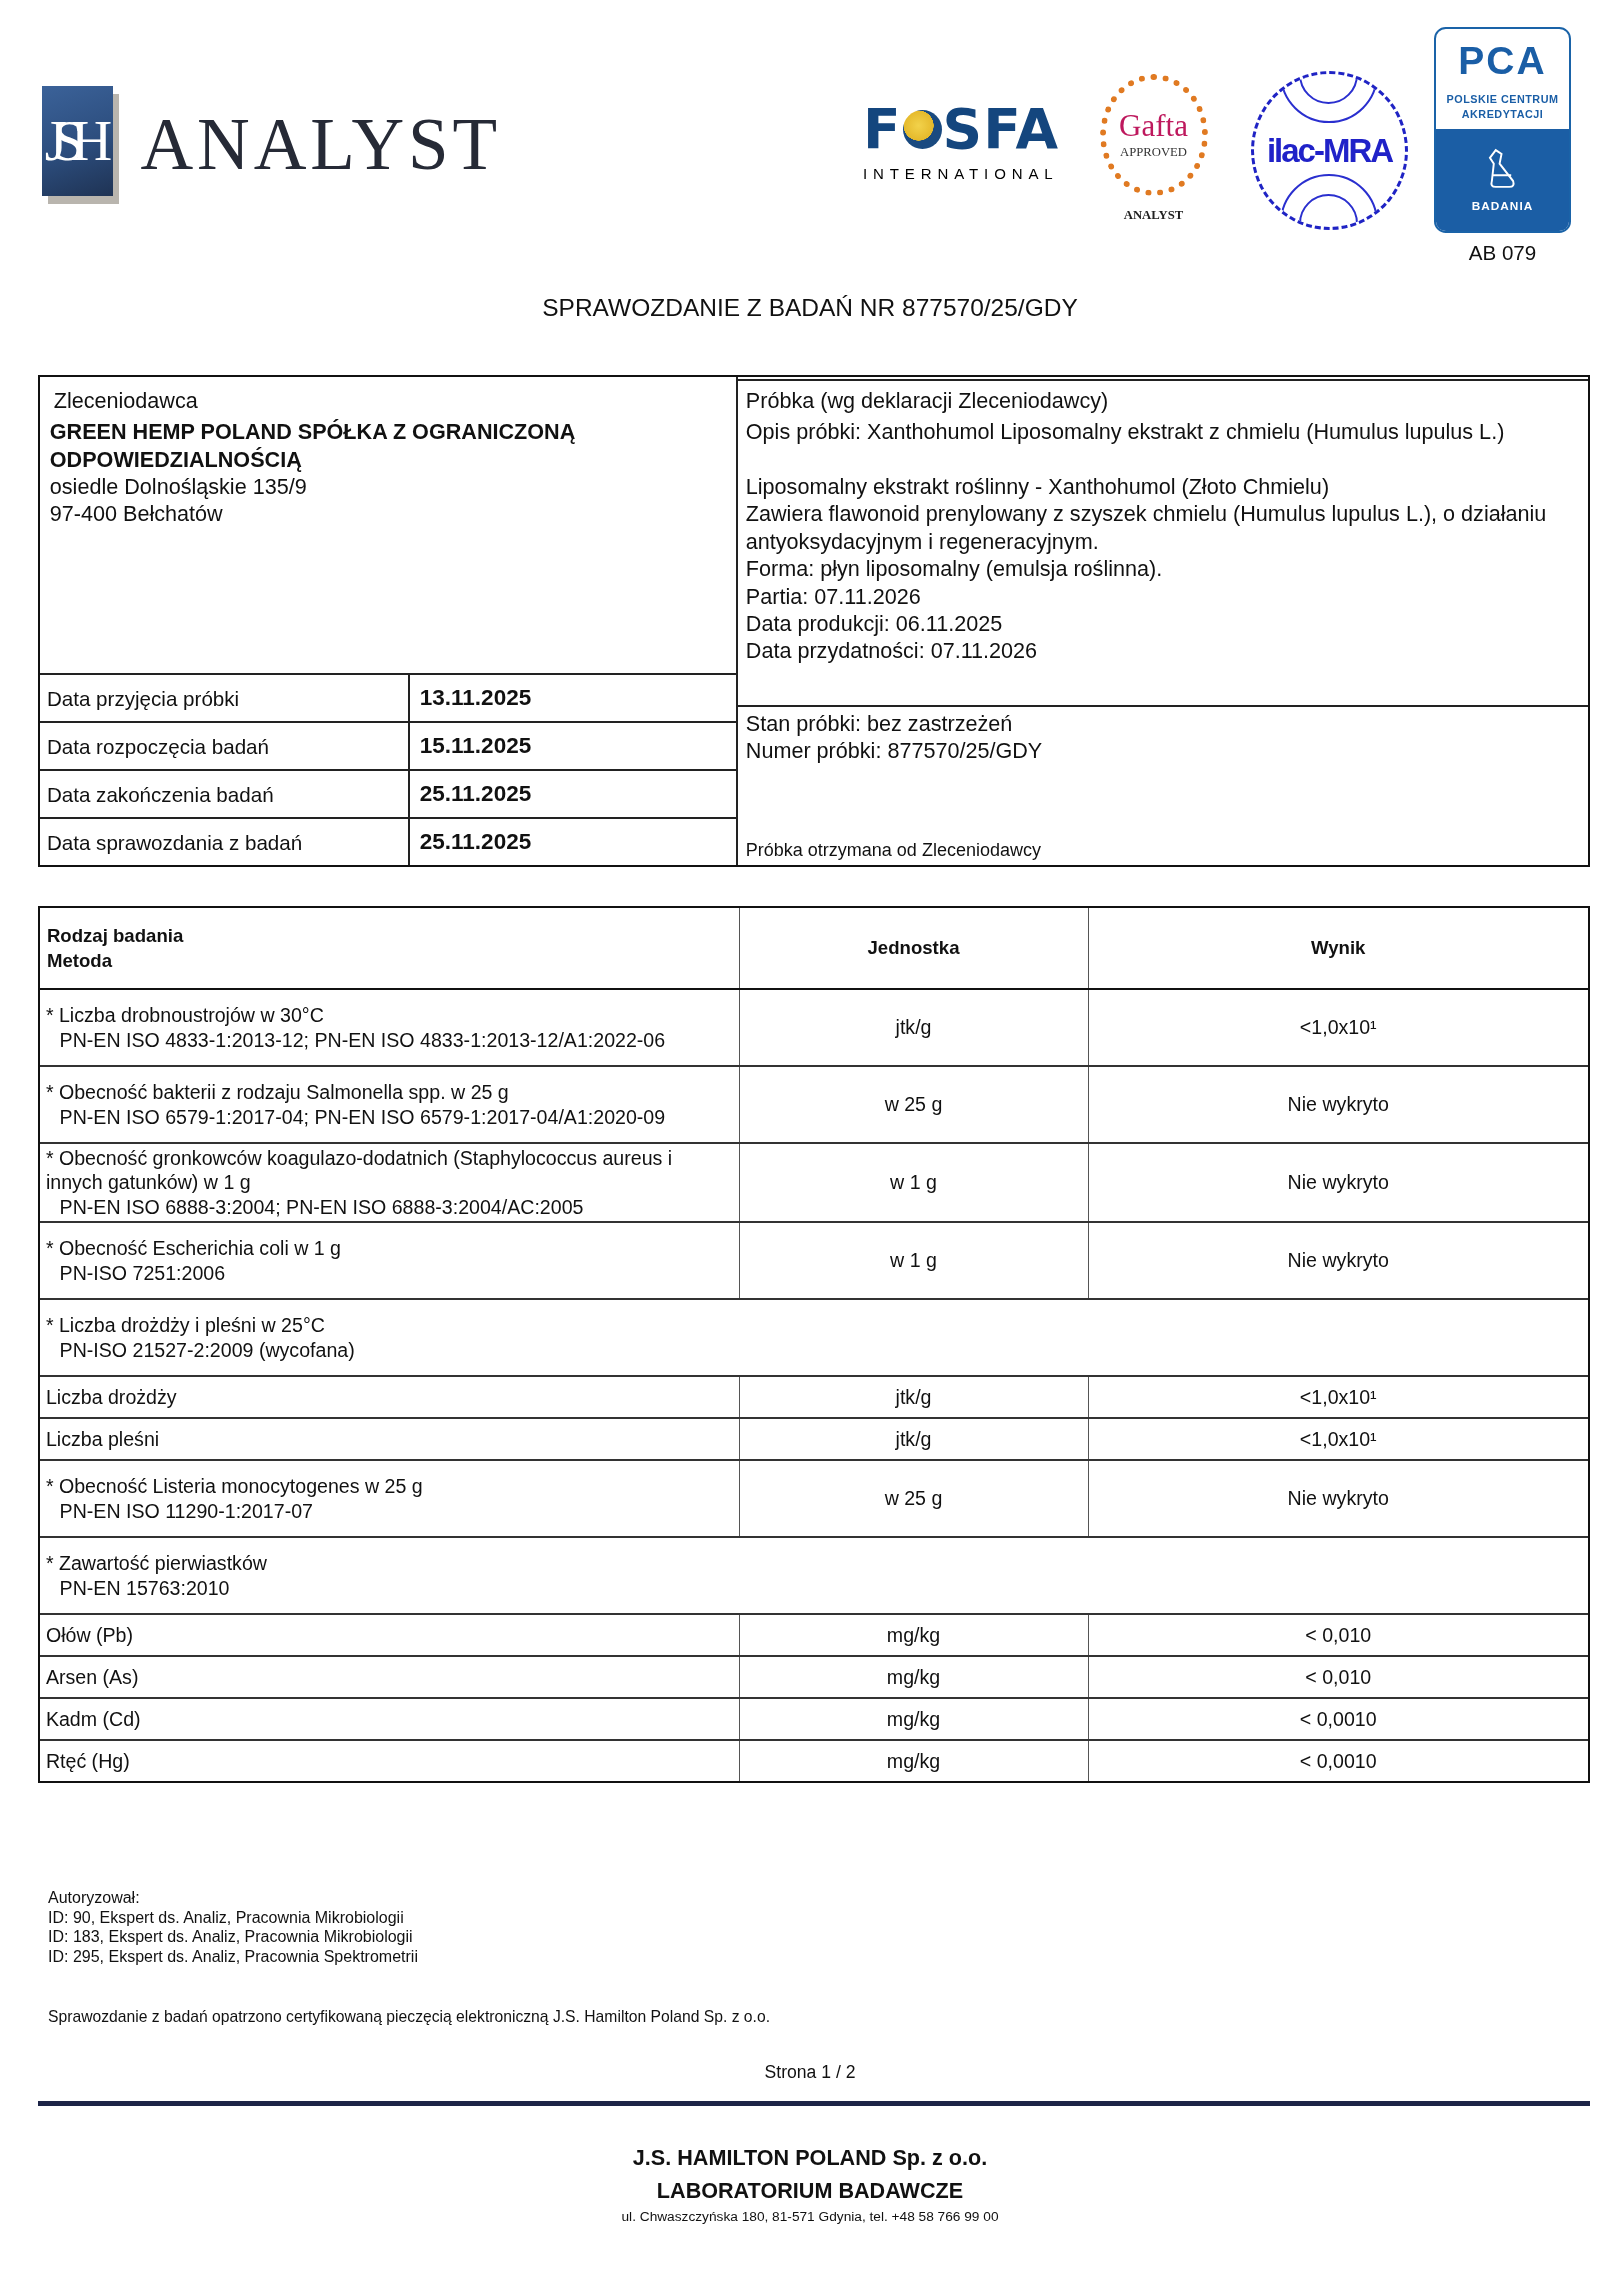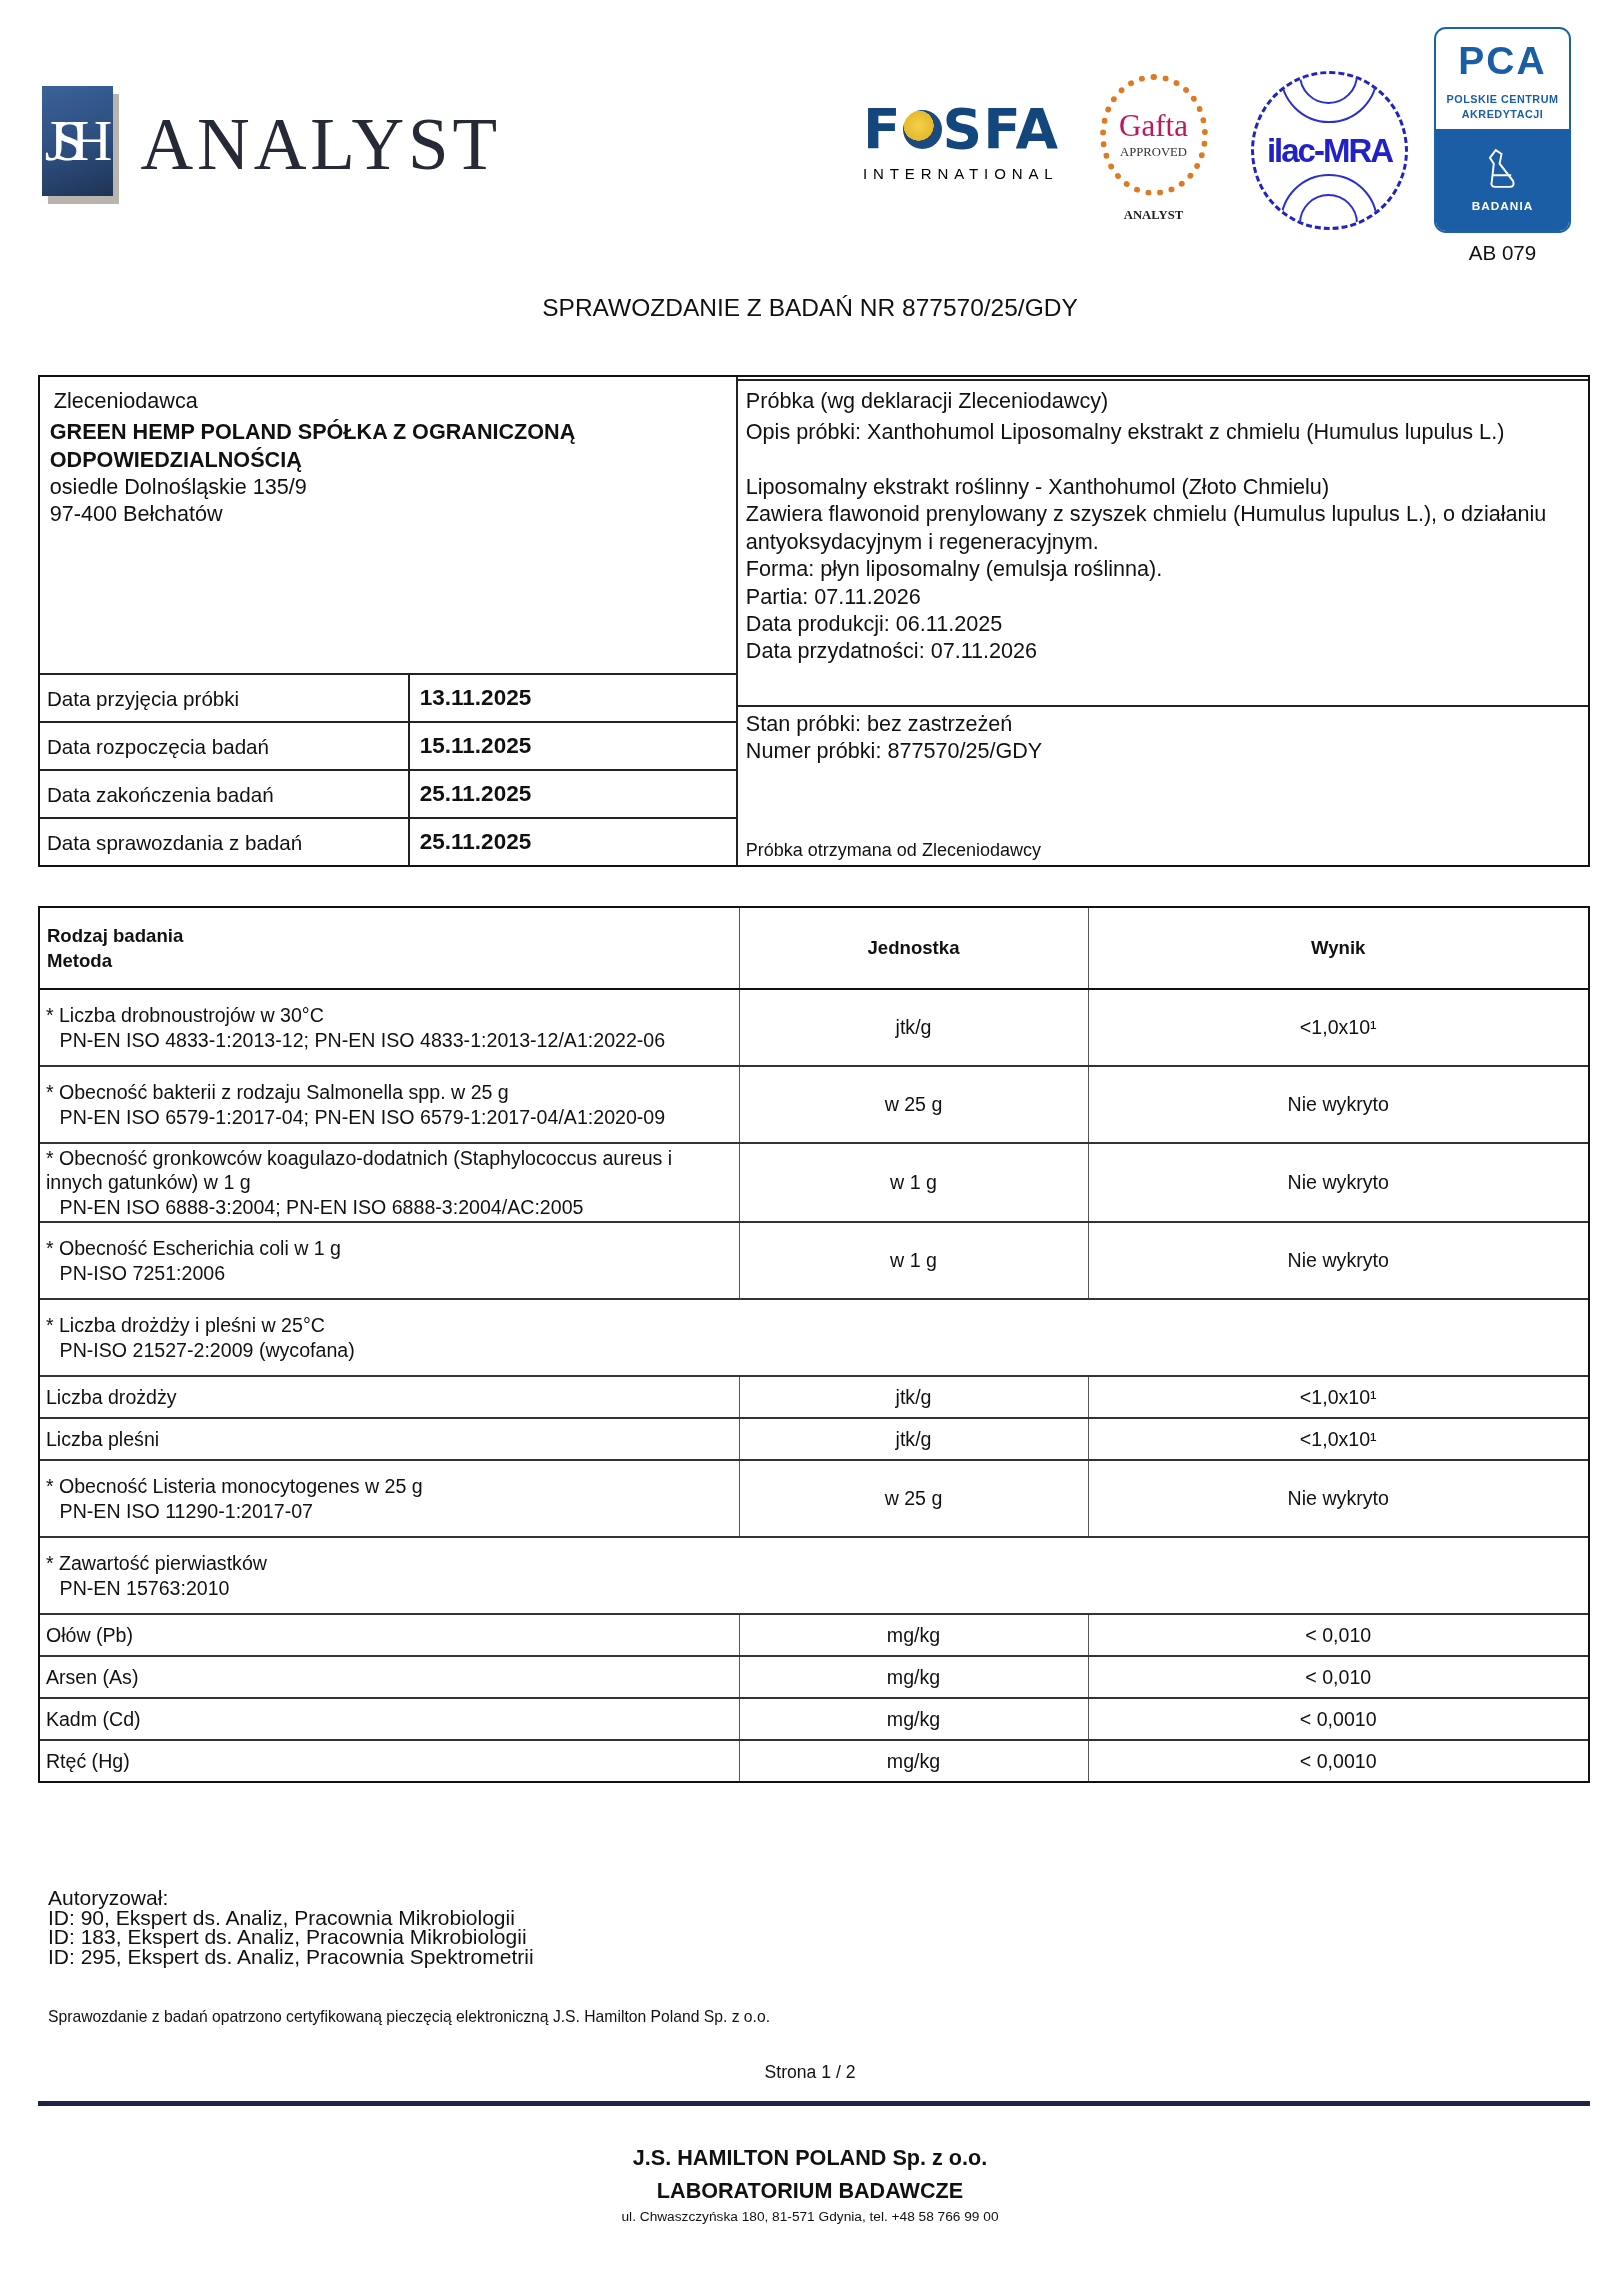--- a/index.html
+++ b/index.html
@@ -69,21 +69,21 @@
   .results tr.r2 td { height: 77px; }
   .results tr.r3 td { height: 79px; }
   .results tr.r1 td { height: 42px; }
   .results .group td { height: 77px; }
   .results .m { padding-left: 13.7px; }
   .results tbody tr:last-child td { border-bottom: 2.9px solid #111; }
   .outer-l { border-left: 2px solid #111; }
   .outer-r { border-right: 2px solid #111; }
 
   
-  .auth { position: absolute; left: 48px; top: 1888px; font-size: 21px; line-height: 19.6px; }
+  .auth { position: absolute; left: 48px; top: 1888px; font-size: 16px; line-height: 19.6px; }
   .seal-note { position: absolute; left: 48px; top: 2008px; font-size: 15.7px; }
   .page-num { position: absolute; left: 0; top: 2062px; width: 1620px; text-align: center; font-size: 17.6px; }
   .footer-bar { position: absolute; left: 38px; top: 2101px; width: 1552px; height: 4.9px; background: #1d2447; }
   .footer { position: absolute; left: 0; top: 2141px; width: 1620px; text-align: center; }
   .footer-company { font-weight: bold; font-size: 21.6px; line-height: 33px; }
   .footer-lab { font-weight: bold; font-size: 21.6px; line-height: 33px; }
   .footer-addr { font-size: 13.7px; margin-top: 2px; }
 </style>
 </head>
 <body>

